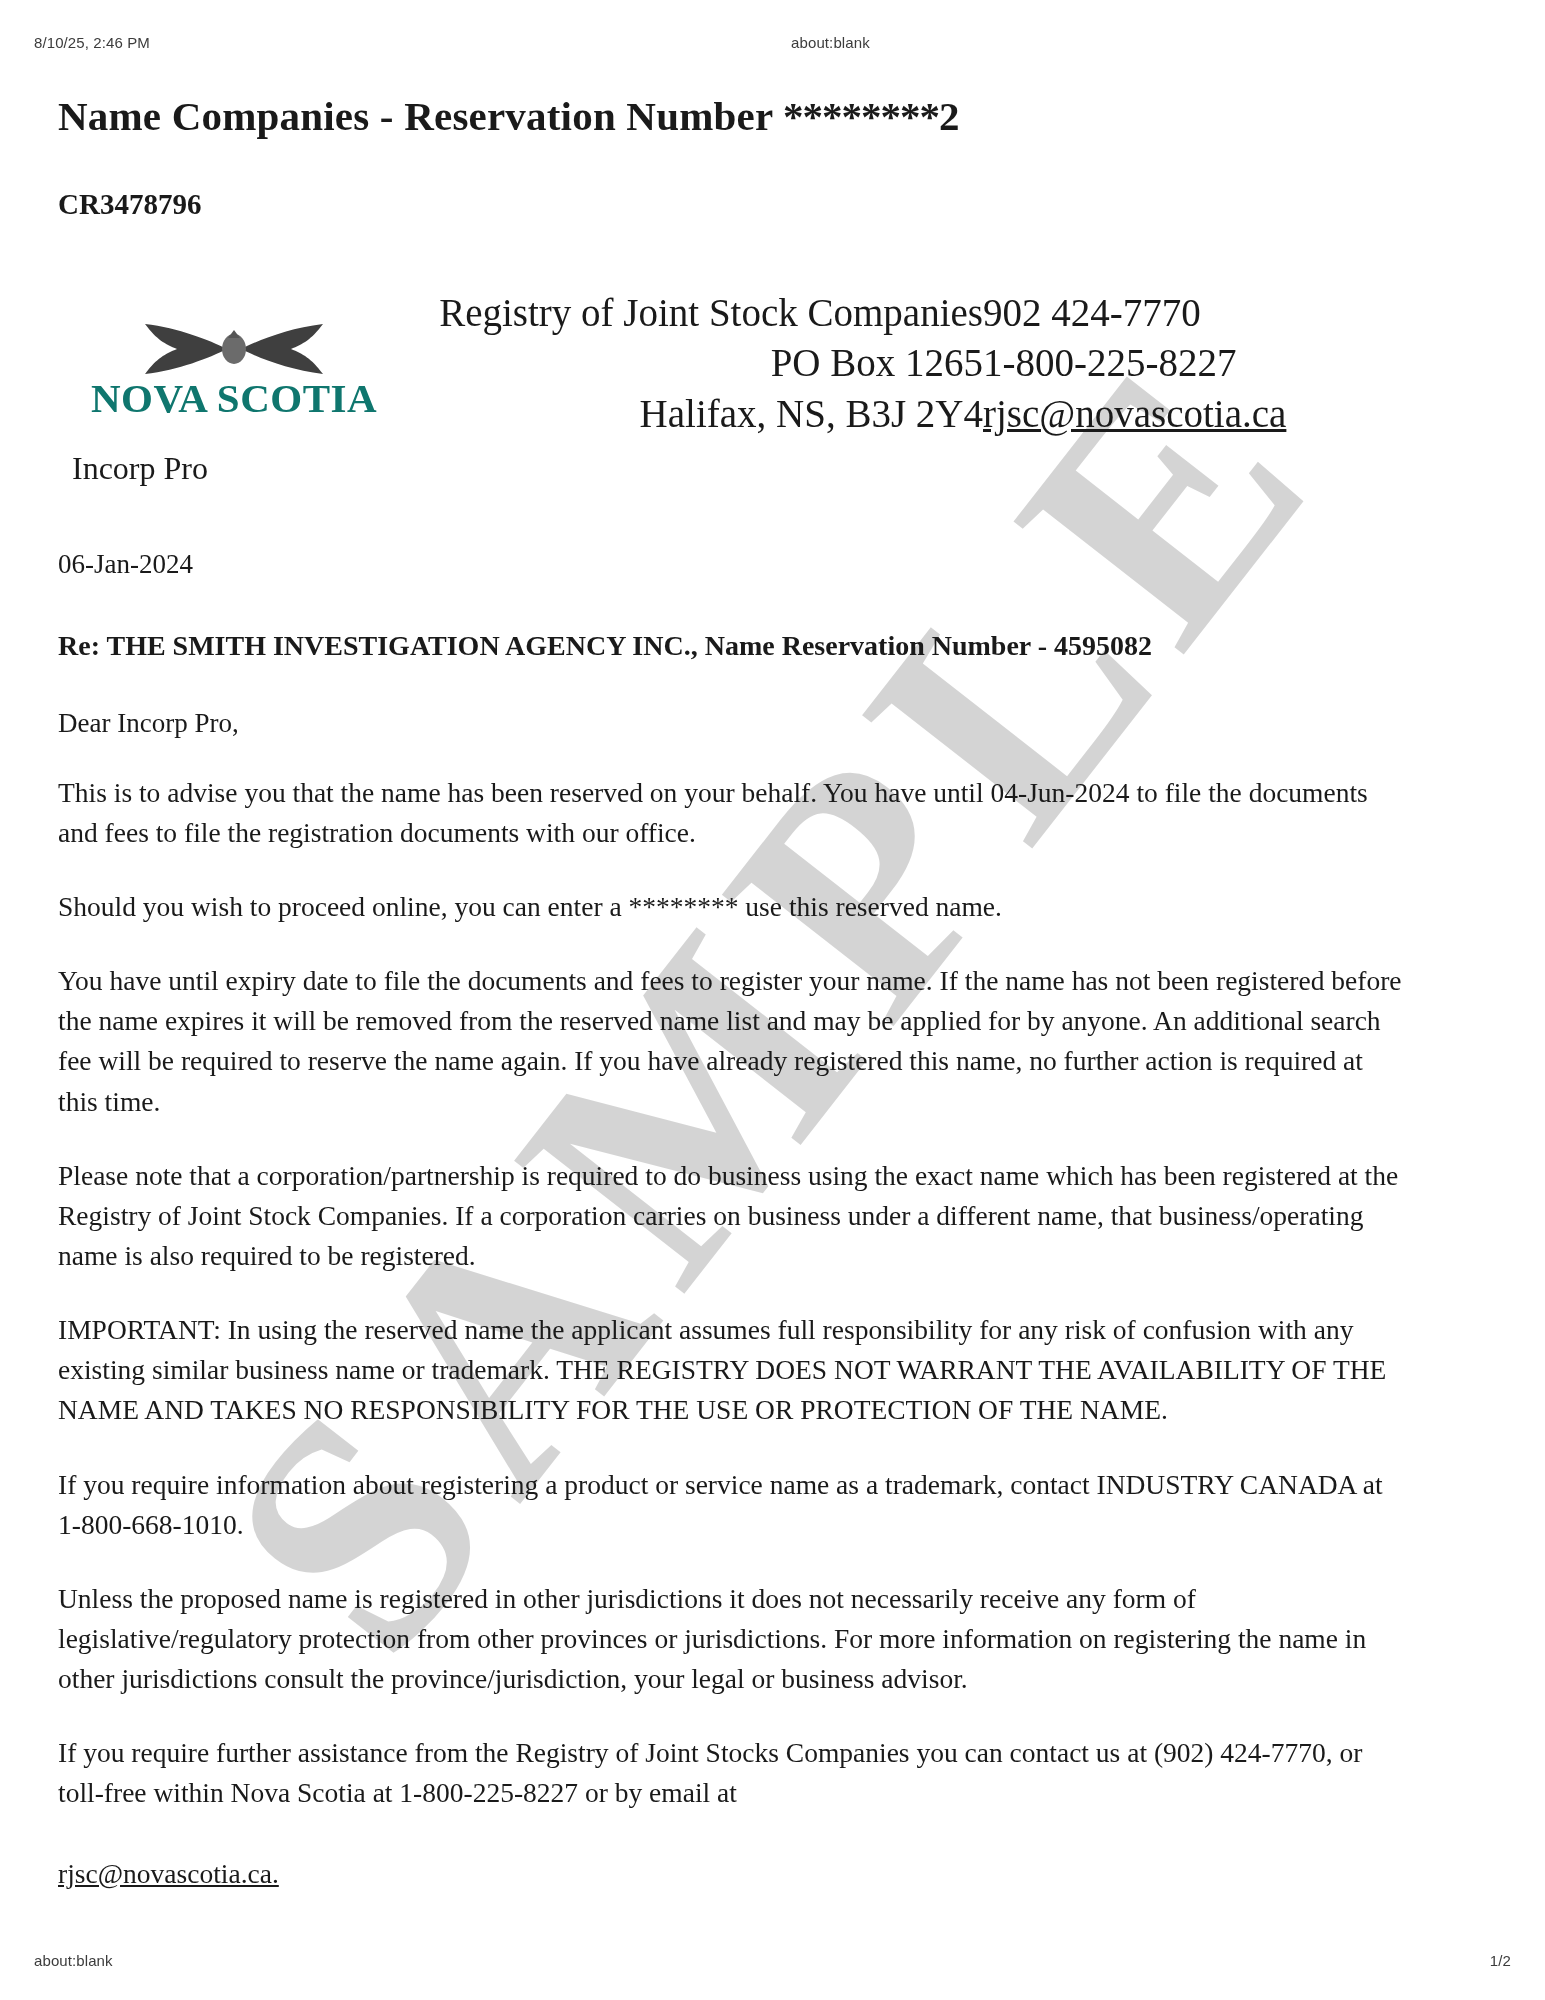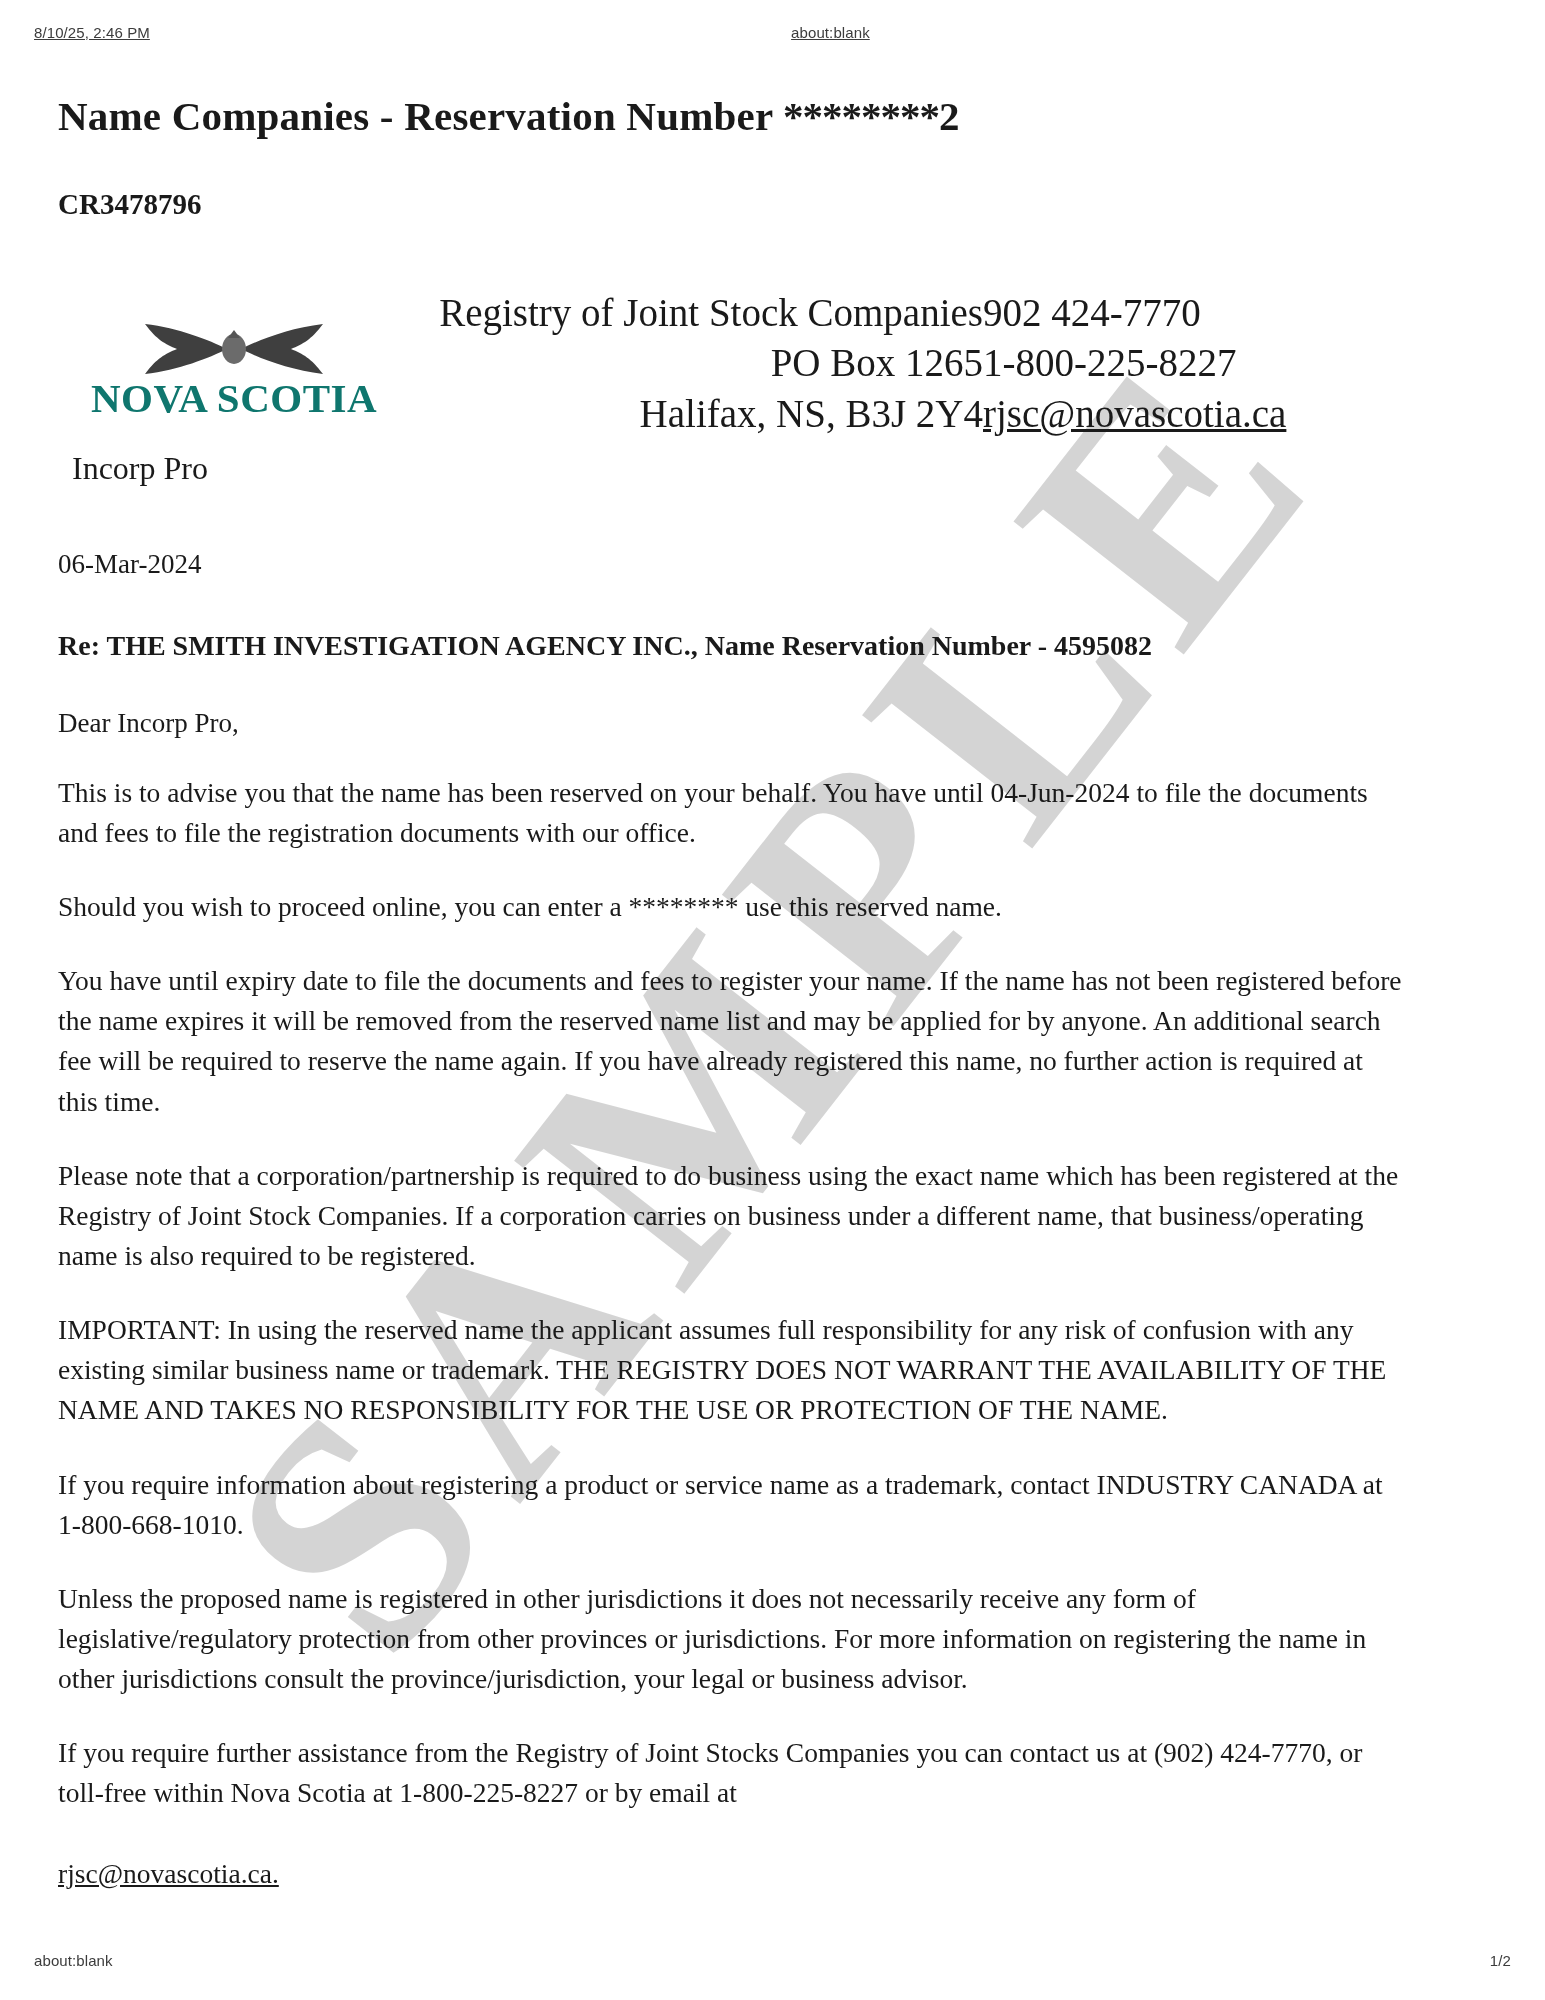--- a/index.html
+++ b/index.html
@@ -19,21 +19,21 @@
   
   .print-chrome {
     position: absolute;
     left: 0;
     width: 100%;
     font-family: "Liberation Sans", sans-serif;
     font-size: 15px;
     color: #3c3c3c;
     letter-spacing: 0.1px;
   }
-  .print-header { top: 24px; text-decoration: underline; }
+  .print-header { top: 34px; }
   .print-footer { top: 1952px; }
   .chrome-row {
     display: flex;
     align-items: center;
     padding: 0 34px;
   }
   .chrome-left  { flex: 0 0 auto; }
   .chrome-center{ flex: 1 1 auto; text-align: center; }
   .chrome-right { flex: 0 0 auto; }
   .footer-row .chrome-center { text-align: center; }
@@ -235,21 +235,21 @@
           <span class="contact-b">1-800-225-8227</span>
         </div>
         <div class="contact-line">
           <span class="contact-a">Halifax, NS, B3J 2Y4</span>
           <span class="contact-b linkish">rjsc@novascotia.ca</span>
         </div>
       </div>
     </div>
 
     <div class="recipient">Incorp Pro</div>
-    <div class="letter-date">06-Mar-2024</div>
+    <div class="letter-date">06-Jan-2024</div>
 
     <div class="re-line">Re:  THE SMITH INVESTIGATION AGENCY INC., Name Reservation Number - 4595082</div>
     <div class="salutation">Dear Incorp Pro,</div>
 
     <p class="body-para">This is to advise you that the name has been reserved on your behalf. You have until 04-Jun-2024 to file the documents and fees to file the registration documents with our office.</p>
     <p class="body-para">Should you wish to proceed online, you can enter a ******** use this reserved name.</p>
     <p class="body-para">You have until expiry date to file the documents and fees to register your name. If the name has not been registered before the name expires it will be removed from the reserved name list and may be applied for by anyone. An additional search fee will be required to reserve the name again. If you have already registered this name, no further action is required at this time.</p>
     <p class="body-para">Please note that a corporation/partnership is required to do business using the exact name which has been registered at the Registry of Joint Stock Companies. If a corporation carries on business under a different name, that business/operating name is also required to be registered.</p>
     <p class="body-para tight">IMPORTANT: In using the reserved name the applicant assumes full responsibility for any risk of confusion with any existing similar business name or trademark. THE REGISTRY DOES NOT WARRANT THE AVAILABILITY OF THE NAME AND TAKES NO RESPONSIBILITY FOR THE USE OR PROTECTION OF THE NAME.</p>
     <p class="body-para">If you require information about registering a product or service name as a trademark, contact INDUSTRY CANADA at 1-800-668-1010.</p>

